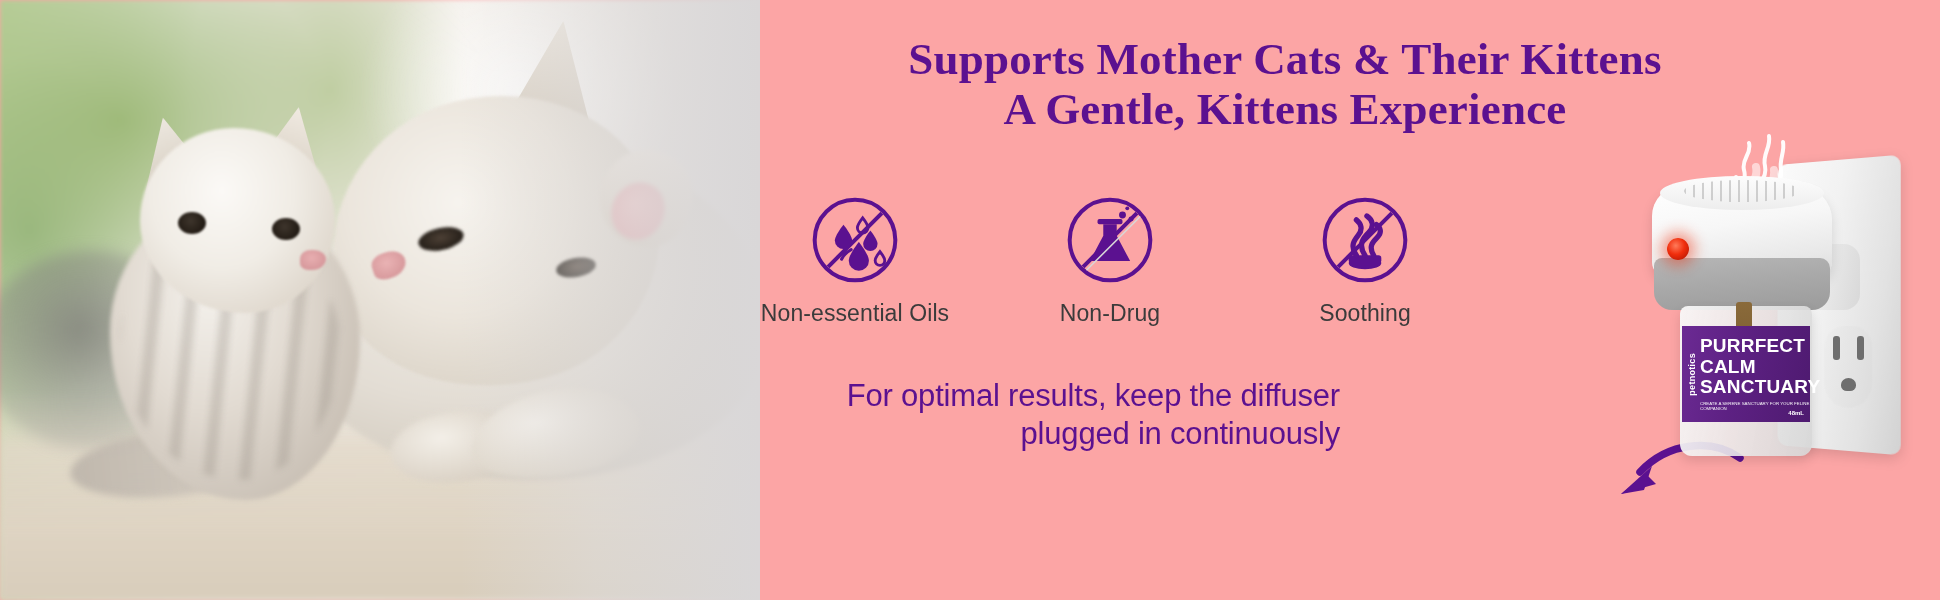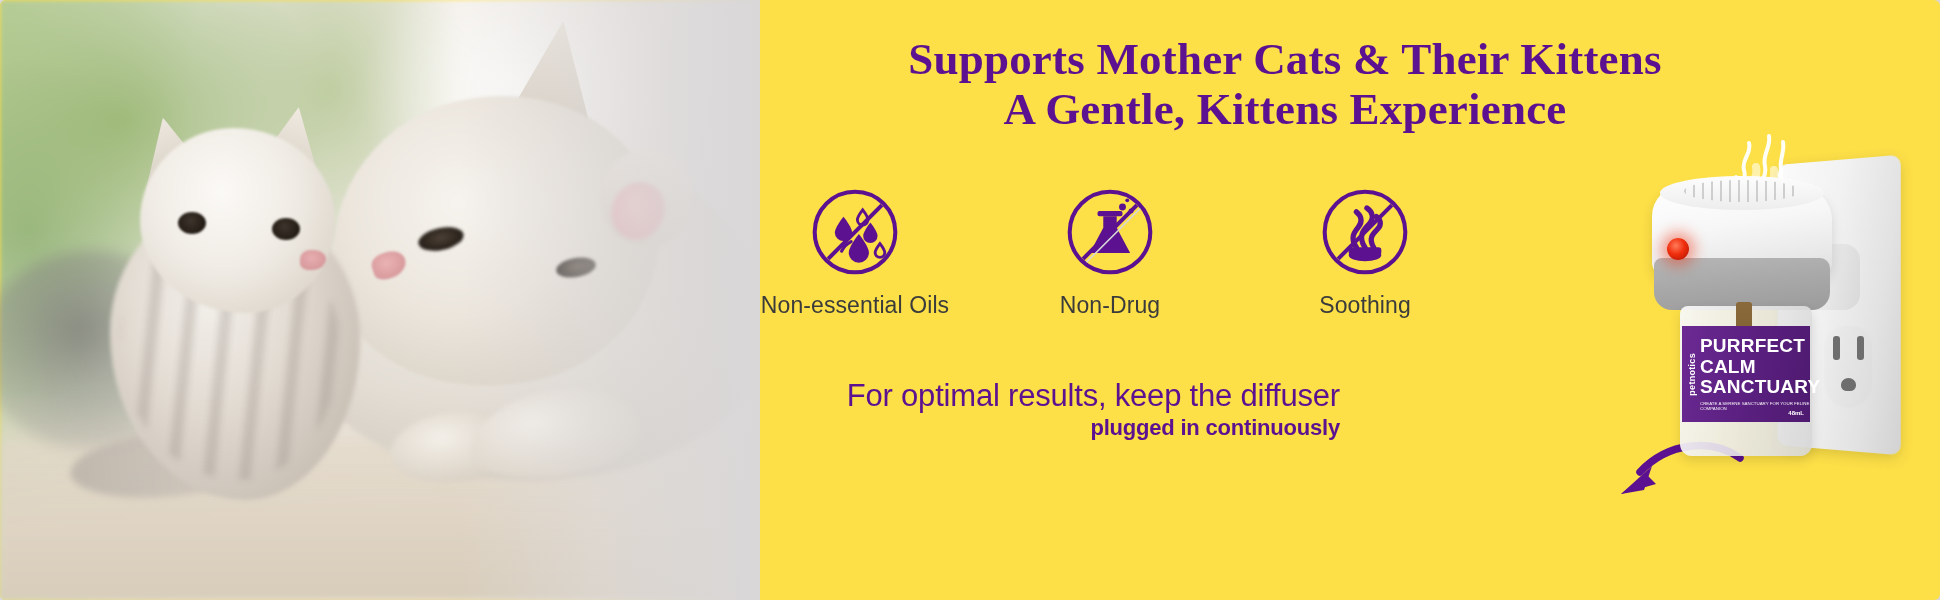--- a/index.html
+++ b/index.html
@@ -6,22 +6,21 @@
   html,body { width:1940px; height:600px; overflow:hidden; }
   body {
     font-family:"Liberation Sans", sans-serif;
     background:#d9d7d8;
     position:relative;
   }
   #banner {
     position:relative;
     width:1940px; height:600px;
     overflow:hidden;
-    background:#fde047;
-    border-radius:6px;
+    background:#fca5a5;
   }
 
   
   .photo {
     position:absolute; left:0; top:0; width:760px; height:600px;
     overflow:hidden;
   }
   .photo-bg {
     position:absolute; inset:0;
     background:
@@ -164,42 +163,42 @@
     font-weight:bold;
     font-size:45px;
     line-height:1.12;
     color:#5b1190;
     letter-spacing:.2px;
   }
   .headline .hl-line { display:block; white-space:nowrap; }
 
   
   .features {
-    position:absolute; left:760px; top:184px; width:700px;
+    position:absolute; left:760px; top:192px; width:700px;
     display:flex; justify-content:space-between; align-items:flex-start;
   }
   .feature { width:190px; display:flex; flex-direction:column; align-items:center; }
   .feature-icon { width:96px; height:96px; display:block; }
   .feature-label {
     margin-top:12px;
     font-size:23px;
     line-height:1.18;
     color:#3b3b3b;
     text-align:center;
     letter-spacing:.1px;
   }
 
   
   .tagline {
     position:absolute; left:700px; top:378px; width:640px;
     text-align:right;
     color:#5b1190;
   }
   .tagline-line1 { font-size:31px; line-height:1.18; letter-spacing:-.2px; }
-  .tagline-line2 { font-size:22px; font-weight:bold; line-height:1.22; letter-spacing:-.2px; }
+  .tagline-line2 { font-size:31px; font-weight:normal; line-height:1.22; letter-spacing:-.2px; }
 
   
   .arrow { position:absolute; left:1596px; top:432px; width:150px; height:110px; }
 
   
   .product { position:absolute; left:1630px; top:120px; width:310px; height:400px; }
   .outlet-plate {
     position:absolute; left:143px; top:40px; width:128px; height:290px;
     background:linear-gradient(100deg,#fbfbfb 0%, #f2f2f2 40%, #e2e2e2 75%, #d2d2d2 100%);
     border-radius:10px;

